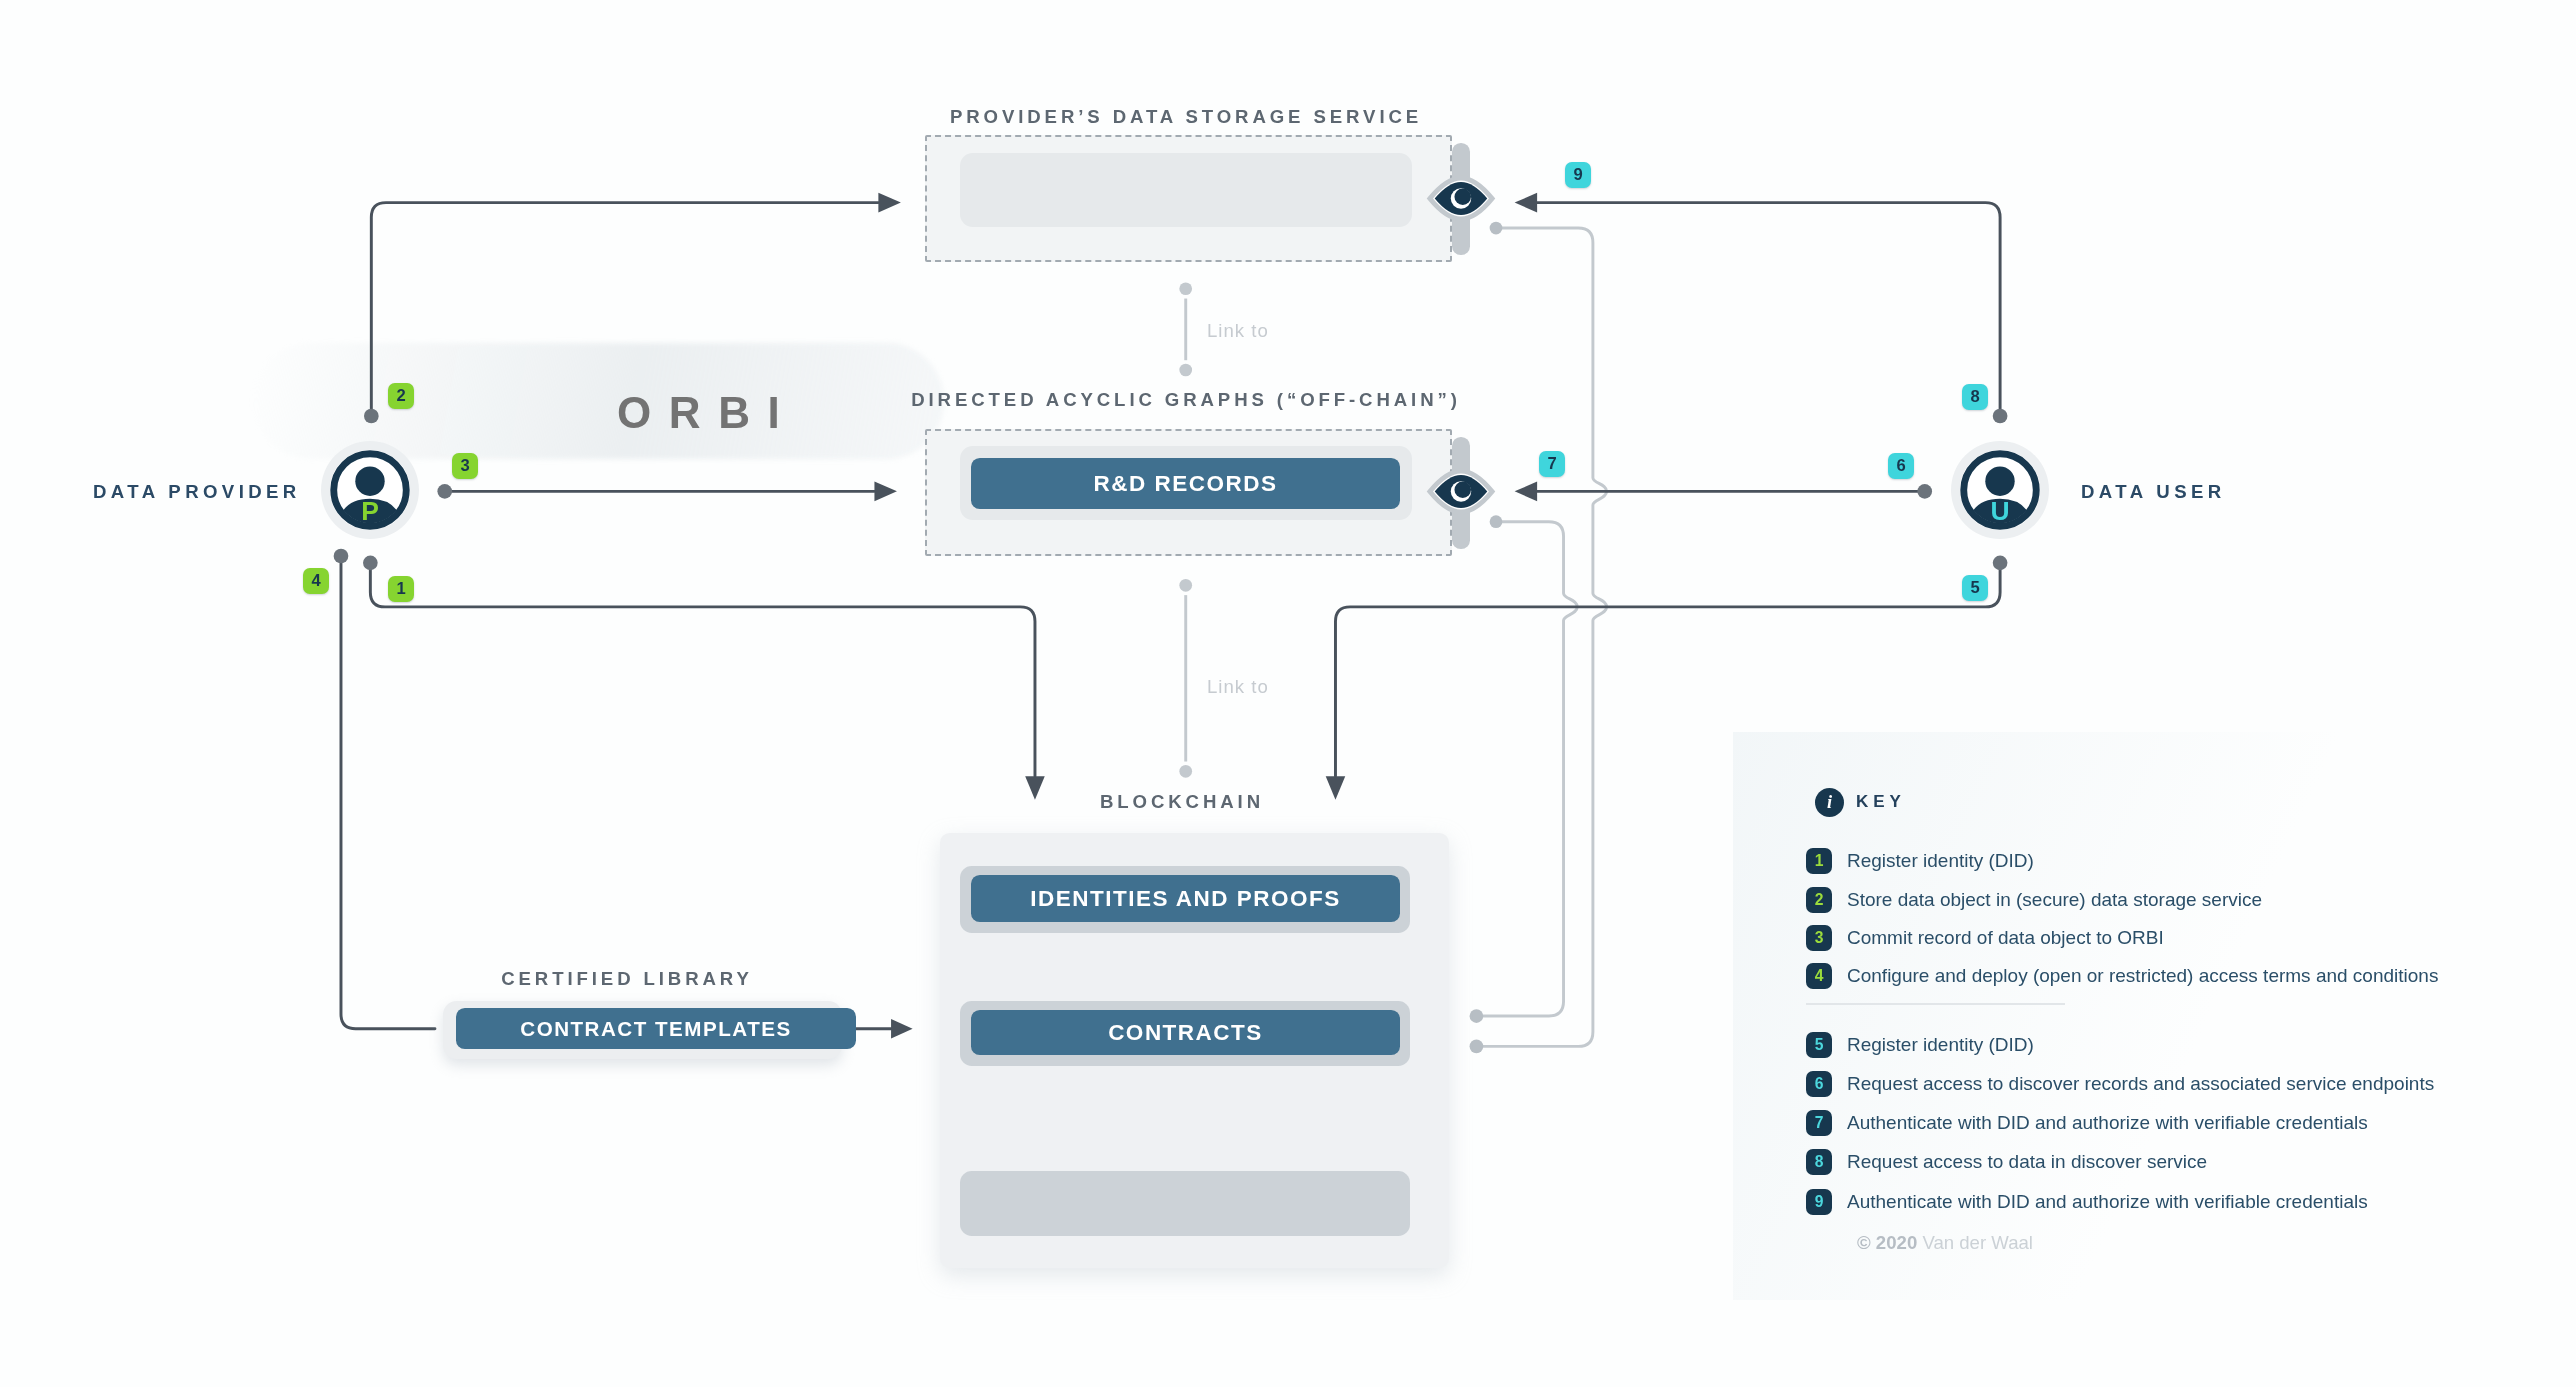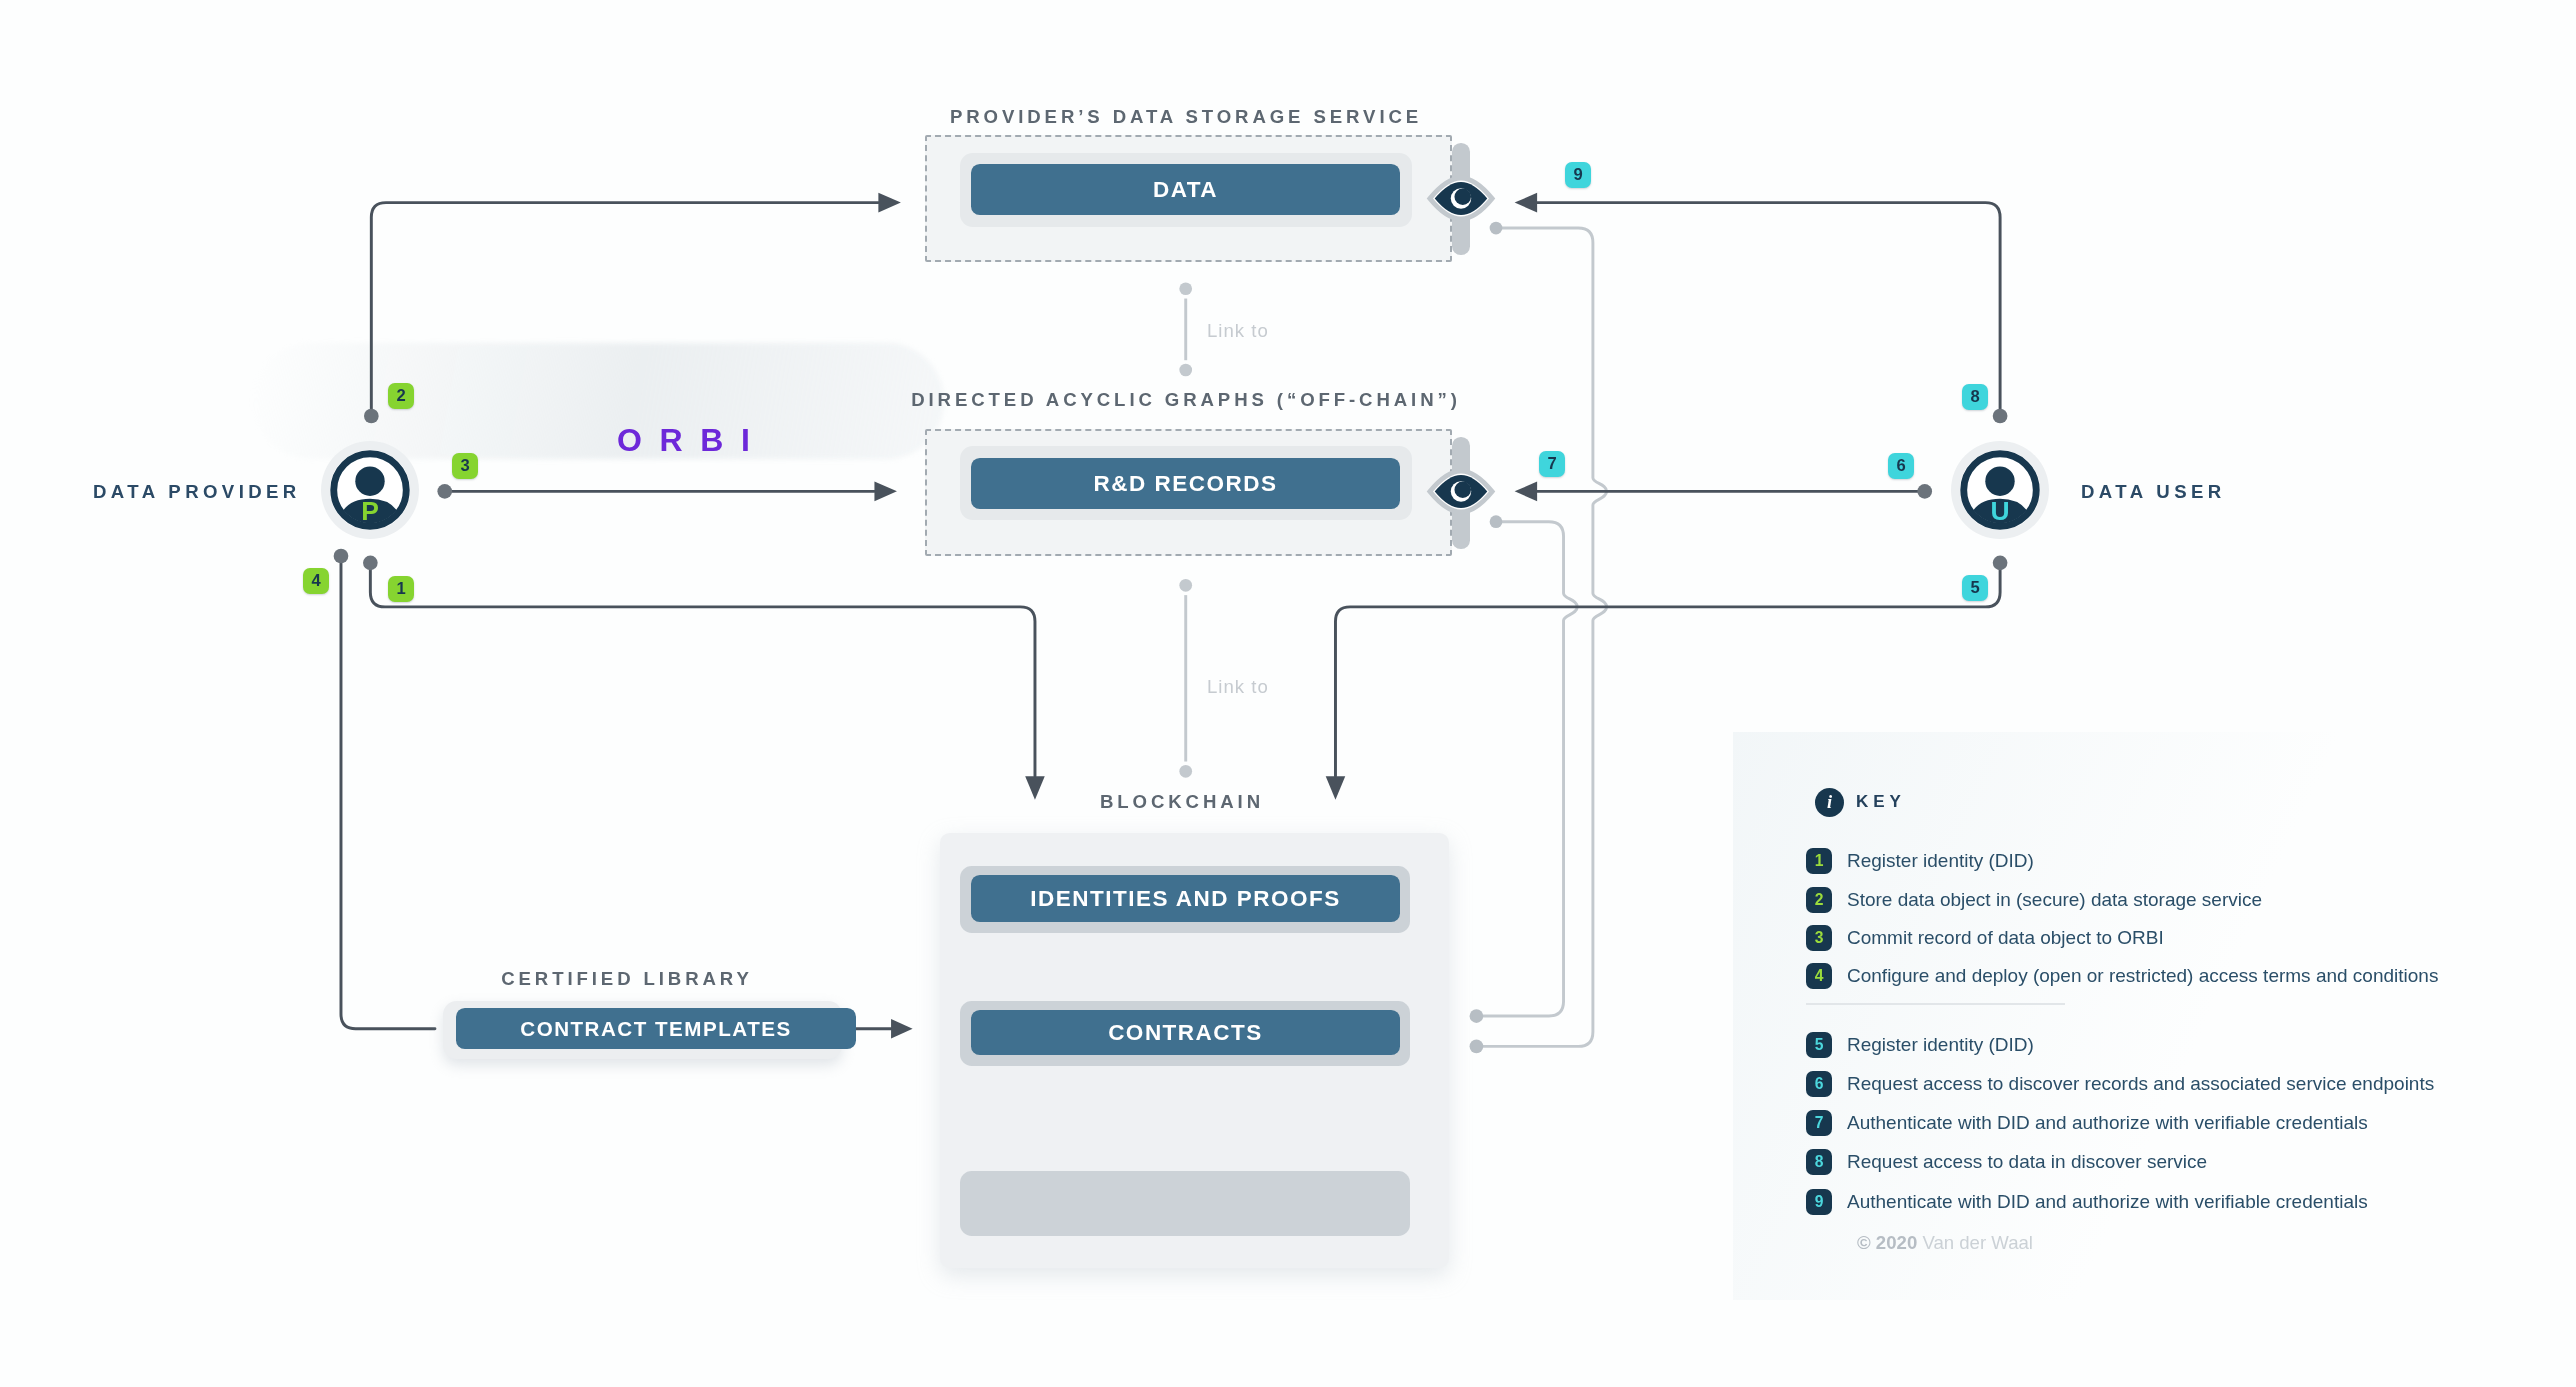--- a/index.html
+++ b/index.html
@@ -16,21 +16,21 @@
             justify-content:center;color:#fff;font-weight:700;font-size:22.5px;letter-spacing:1.5px;white-space:nowrap;}
   .frame{position:absolute;background:#ccd2d7;border-radius:11.7px;}
   .scrollbar{position:absolute;width:17.6px;background:#c3c9ce;border-radius:8.8px;}
   .panel{position:absolute;background:#eff1f3;border-radius:9.8px;box-shadow:0 7.8px 21.5px rgba(185,195,204,.35);}
   .lib-box{position:absolute;background:#eceef0;border-radius:13.7px;box-shadow:0 5.9px 13.7px rgba(190,198,206,.45);}
   .badge{position:absolute;width:26.4px;height:26.4px;border-radius:6.9px;display:flex;align-items:center;
          justify-content:center;font-size:16.6px;font-weight:700;color:#17374e;box-shadow:0 1px 2px rgba(120,130,140,.35);}
   .badge.green{background:#86d430;}
   .badge.cyan{background:#3fd5dc;}
   .wire-label{position:absolute;font-size:18.6px;color:#c6cbd0;letter-spacing:1px;white-space:nowrap;}
-  .watermark{position:absolute;font-size:32px;font-weight:700;letter-spacing:17.6px;color:#6d28d9;white-space:nowrap;margin-top:34px;}
+  .watermark{position:absolute;font-size:44px;font-weight:700;letter-spacing:17.6px;color:#737373;white-space:nowrap;}
   .avatar{position:absolute;width:98px;height:98px;}
   .key-title{position:absolute;font-size:17px;font-weight:700;letter-spacing:4.9px;color:#24415c;}
   .key-row-text{position:absolute;font-size:19px;font-weight:500;color:#2a4e68;white-space:nowrap;}
   .key-badge{position:absolute;width:26.4px;height:26.4px;border-radius:6.9px;background:#17374e;display:flex;
              align-items:center;justify-content:center;font-size:15.7px;font-weight:700;}
   .key-badge.green{color:#9bdc3c;}
   .key-badge.cyan{color:#4cd7dd;}
   .divider{position:absolute;height:2px;background:#e2e6e9;}
   .copyright{position:absolute;font-size:18.6px;color:#cbd1d6;white-space:nowrap;}
   .copyright b{color:#b6bdc4;}
@@ -101,21 +101,20 @@
       <circle cx="1212" cy="979" r="6.5"></circle>
         <circle cx="1212" cy="1031" r="6.5"></circle>
       <circle cx="1212" cy="1119" r="6.5"></circle>
         <circle cx="1212" cy="1171" r="6.5"></circle>
     </g>
   </svg>
 
   <div class="sec-title" style="left:1186px;top:117px;">PROVIDER’S DATA STORAGE SERVICE</div>
   <div class="dashed-box" style="left:925px;top:135px;width:523px;height:123px;"></div>
   <div class="tray" style="left:960px;top:153px;width:452px;height:74px;"></div>
-  <div class="blue-btn" style="left:971px;top:164px;width:429px;height:51px;">DATA</div>
   <div class="scrollbar" style="left:1452px;top:143px;height:112px;"></div>
 
   <div class="sec-title" style="left:1186px;top:400px;">DIRECTED ACYCLIC GRAPHS (“OFF-CHAIN”)</div>
   <div class="dashed-box" style="left:925px;top:429px;width:523px;height:123px;"></div>
   <div class="tray" style="left:960px;top:446px;width:452px;height:74px;"></div>
   <div class="blue-btn" style="left:971px;top:458px;width:429px;height:51px;">R&amp;D RECORDS</div>
   <div class="scrollbar" style="left:1452px;top:437px;height:112px;"></div>
 
   <svg class="abs" style="left:1425px;top:174px;" width="72" height="49" viewBox="-37 -25 74 50">
     <path d="M -32 0 Q -15 -21 0 -21 Q 15 -21 32 0 Q 15 21 0 21 Q -15 21 -32 0 Z" fill="#ffffff" stroke="#c3c9ce" stroke-width="5"></path>

